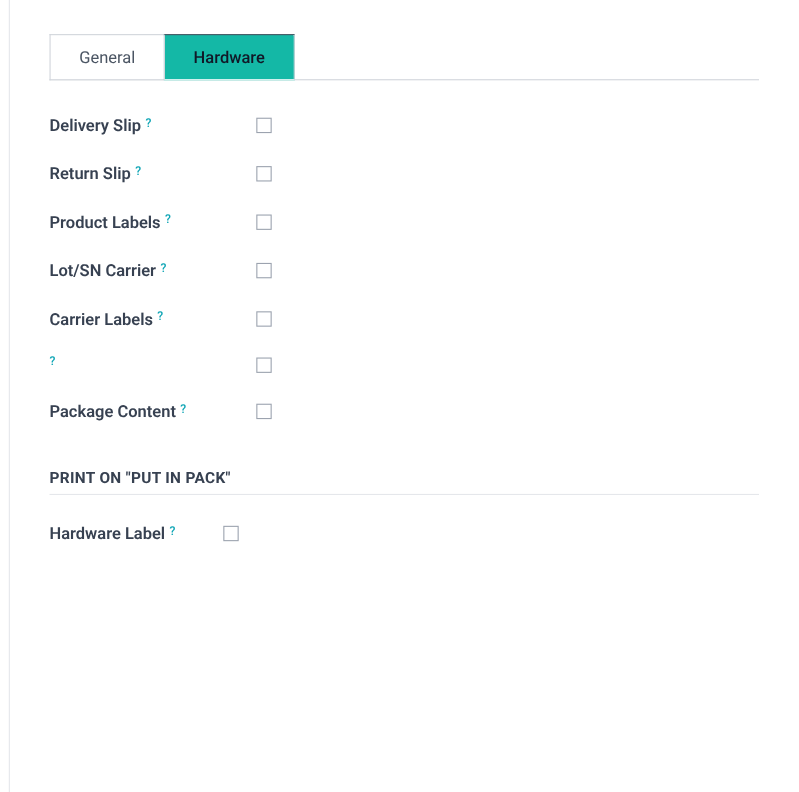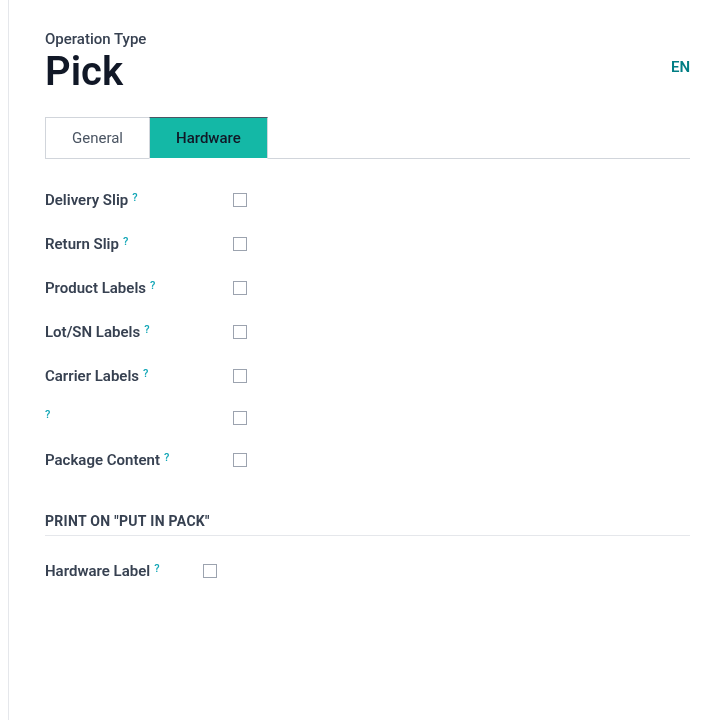--- a/index.html
+++ b/index.html
@@ -117,27 +117,20 @@
       cursor: pointer;
     }
     .section-gap {
       height: 18px;
     }
   </style>
 </head>
 <body>
 
 <div class="content">
-  <div class="header-row">
-    <div>
-      <div class="breadcrumb">Operation Type</div>
-      <h1 class="page-title">Pick</h1>
-    </div>
-    <div class="lang-btn">EN</div>
-  </div>
 
   <div class="tabs">
     <div class="tab inactive">General</div>
     <div class="tab active">Hardware</div>
   </div>
 
 
   <div class="field-row">
     <div class="field-label-wrap">
       <span class="field-label">Delivery Slip</span>
@@ -157,21 +150,21 @@
   <div class="field-row">
     <div class="field-label-wrap">
       <span class="field-label">Product Labels</span>
       <span class="help-icon">?</span>
     </div>
     <div class="checkbox"></div>
   </div>
 
   <div class="field-row">
     <div class="field-label-wrap">
-      <span class="field-label">Lot/SN Labels</span>
+      <span class="field-label">Lot/SN Carrier</span>
       <span class="help-icon">?</span>
     </div>
     <div class="checkbox"></div>
   </div>
 
   <div class="field-row">
     <div class="field-label-wrap">
       <span class="field-label">Carrier Labels</span>
       <span class="help-icon">?</span>
     </div>

